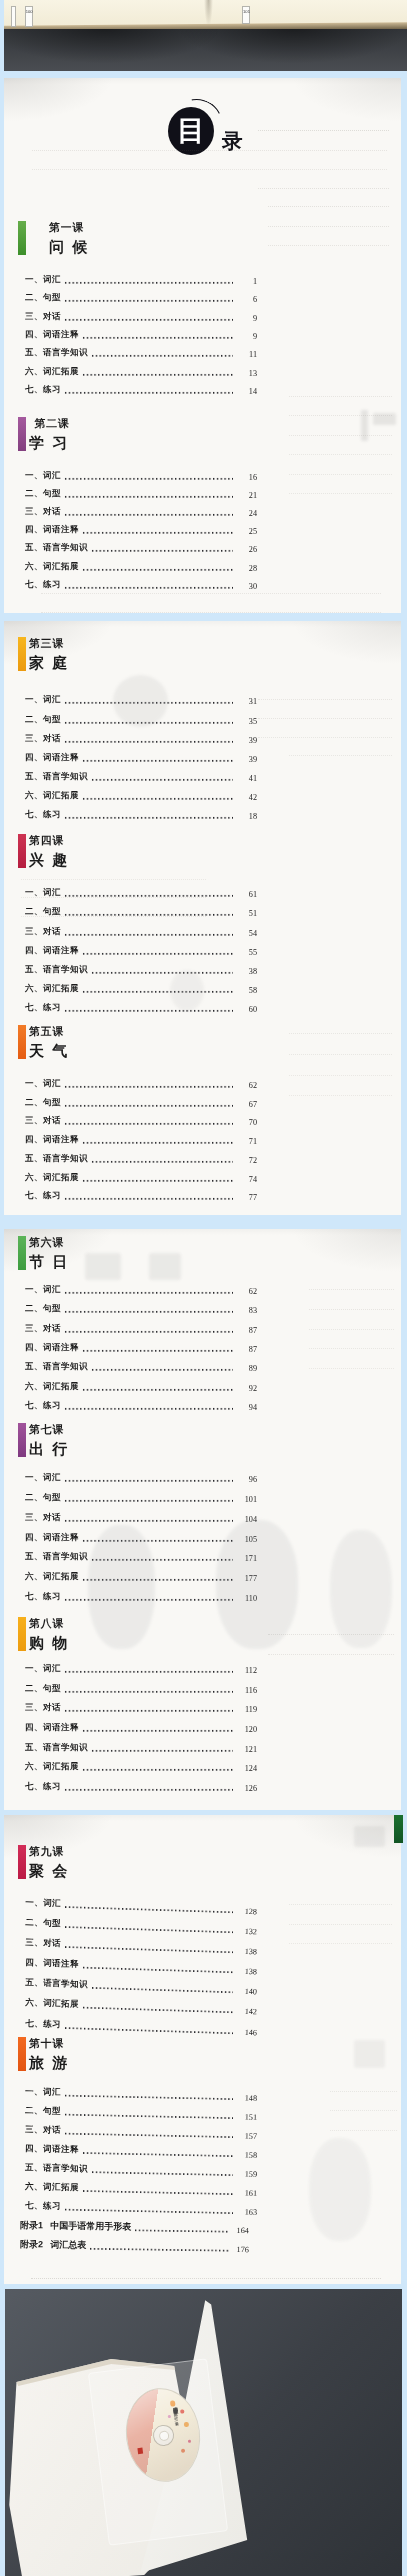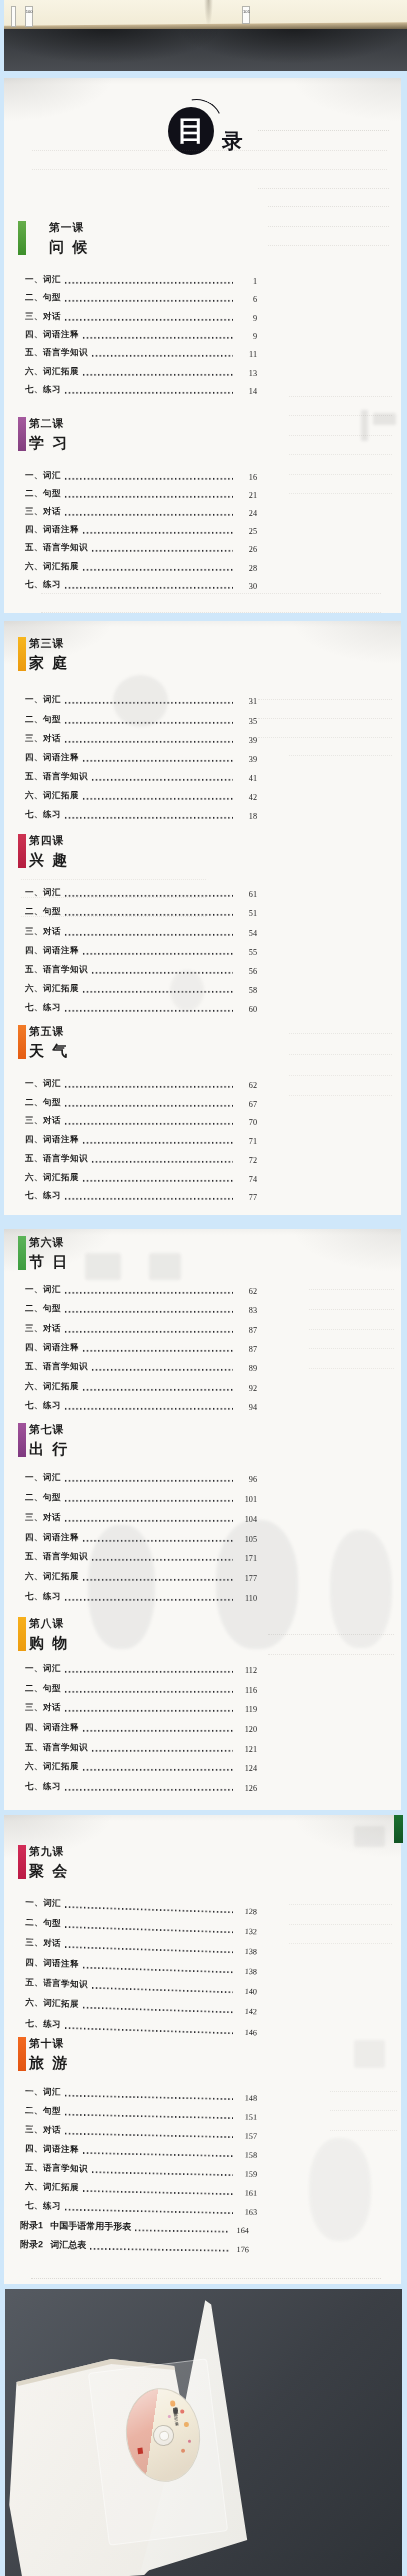--- a/index.html
+++ b/index.html
@@ -156,21 +156,21 @@
         <span class="lbl">六、词汇拓展</span>
                  <span class="dots"></span>
                  <span class="pg">13</span>
       </div>
       <div class="toc-row" style="left: 25px; top: 384px; transform: rotate(0deg); transform-origin: 0px 100%;">
         <span class="lbl">七、练习</span>
                  <span class="dots"></span>
                  <span class="pg">14</span>
       </div>
       <div class="lesson-bar" style="left: 18px; top: 417px; background: linear-gradient(rgb(165, 90, 158), rgb(131, 64, 127));"></div>
-      <div class="lesson-head" style="left: 29px; top: 417px;">
+      <div class="lesson-head" style="left: 29px; top: 417px; text-align: center;">
         <div class="lesson-num">第二课</div>
                     <div class="lesson-title">学习</div>
       </div>
       <div class="toc-row" style="left: 25px; top: 470px; transform: rotate(0deg); transform-origin: 0px 100%;">
         <span class="lbl">一、词汇</span>
                  <span class="dots"></span>
                  <span class="pg">16</span>
       </div>
       <div class="toc-row" style="left: 25px; top: 488px; transform: rotate(0deg); transform-origin: 0px 100%;">
         <span class="lbl">二、句型</span>
@@ -263,21 +263,21 @@
                  <span class="pg">54</span>
       </div>
       <div class="toc-row" style="left: 25px; top: 945px; transform: rotate(0deg); transform-origin: 0px 100%;">
         <span class="lbl">四、词语注释</span>
                  <span class="dots"></span>
                  <span class="pg">55</span>
       </div>
       <div class="toc-row" style="left: 25px; top: 964px; transform: rotate(0deg); transform-origin: 0px 100%;">
         <span class="lbl">五、语言学知识</span>
                  <span class="dots"></span>
-                 <span class="pg">56</span>
+                 <span class="pg">38</span>
       </div>
       <div class="toc-row" style="left: 25px; top: 983px; transform: rotate(0deg); transform-origin: 0px 100%;">
         <span class="lbl">六、词汇拓展</span>
                  <span class="dots"></span>
                  <span class="pg">58</span>
       </div>
       <div class="toc-row" style="left: 25px; top: 1002px; transform: rotate(0deg); transform-origin: 0px 100%;">
         <span class="lbl">七、练习</span>
                  <span class="dots"></span>
                  <span class="pg">60</span>

